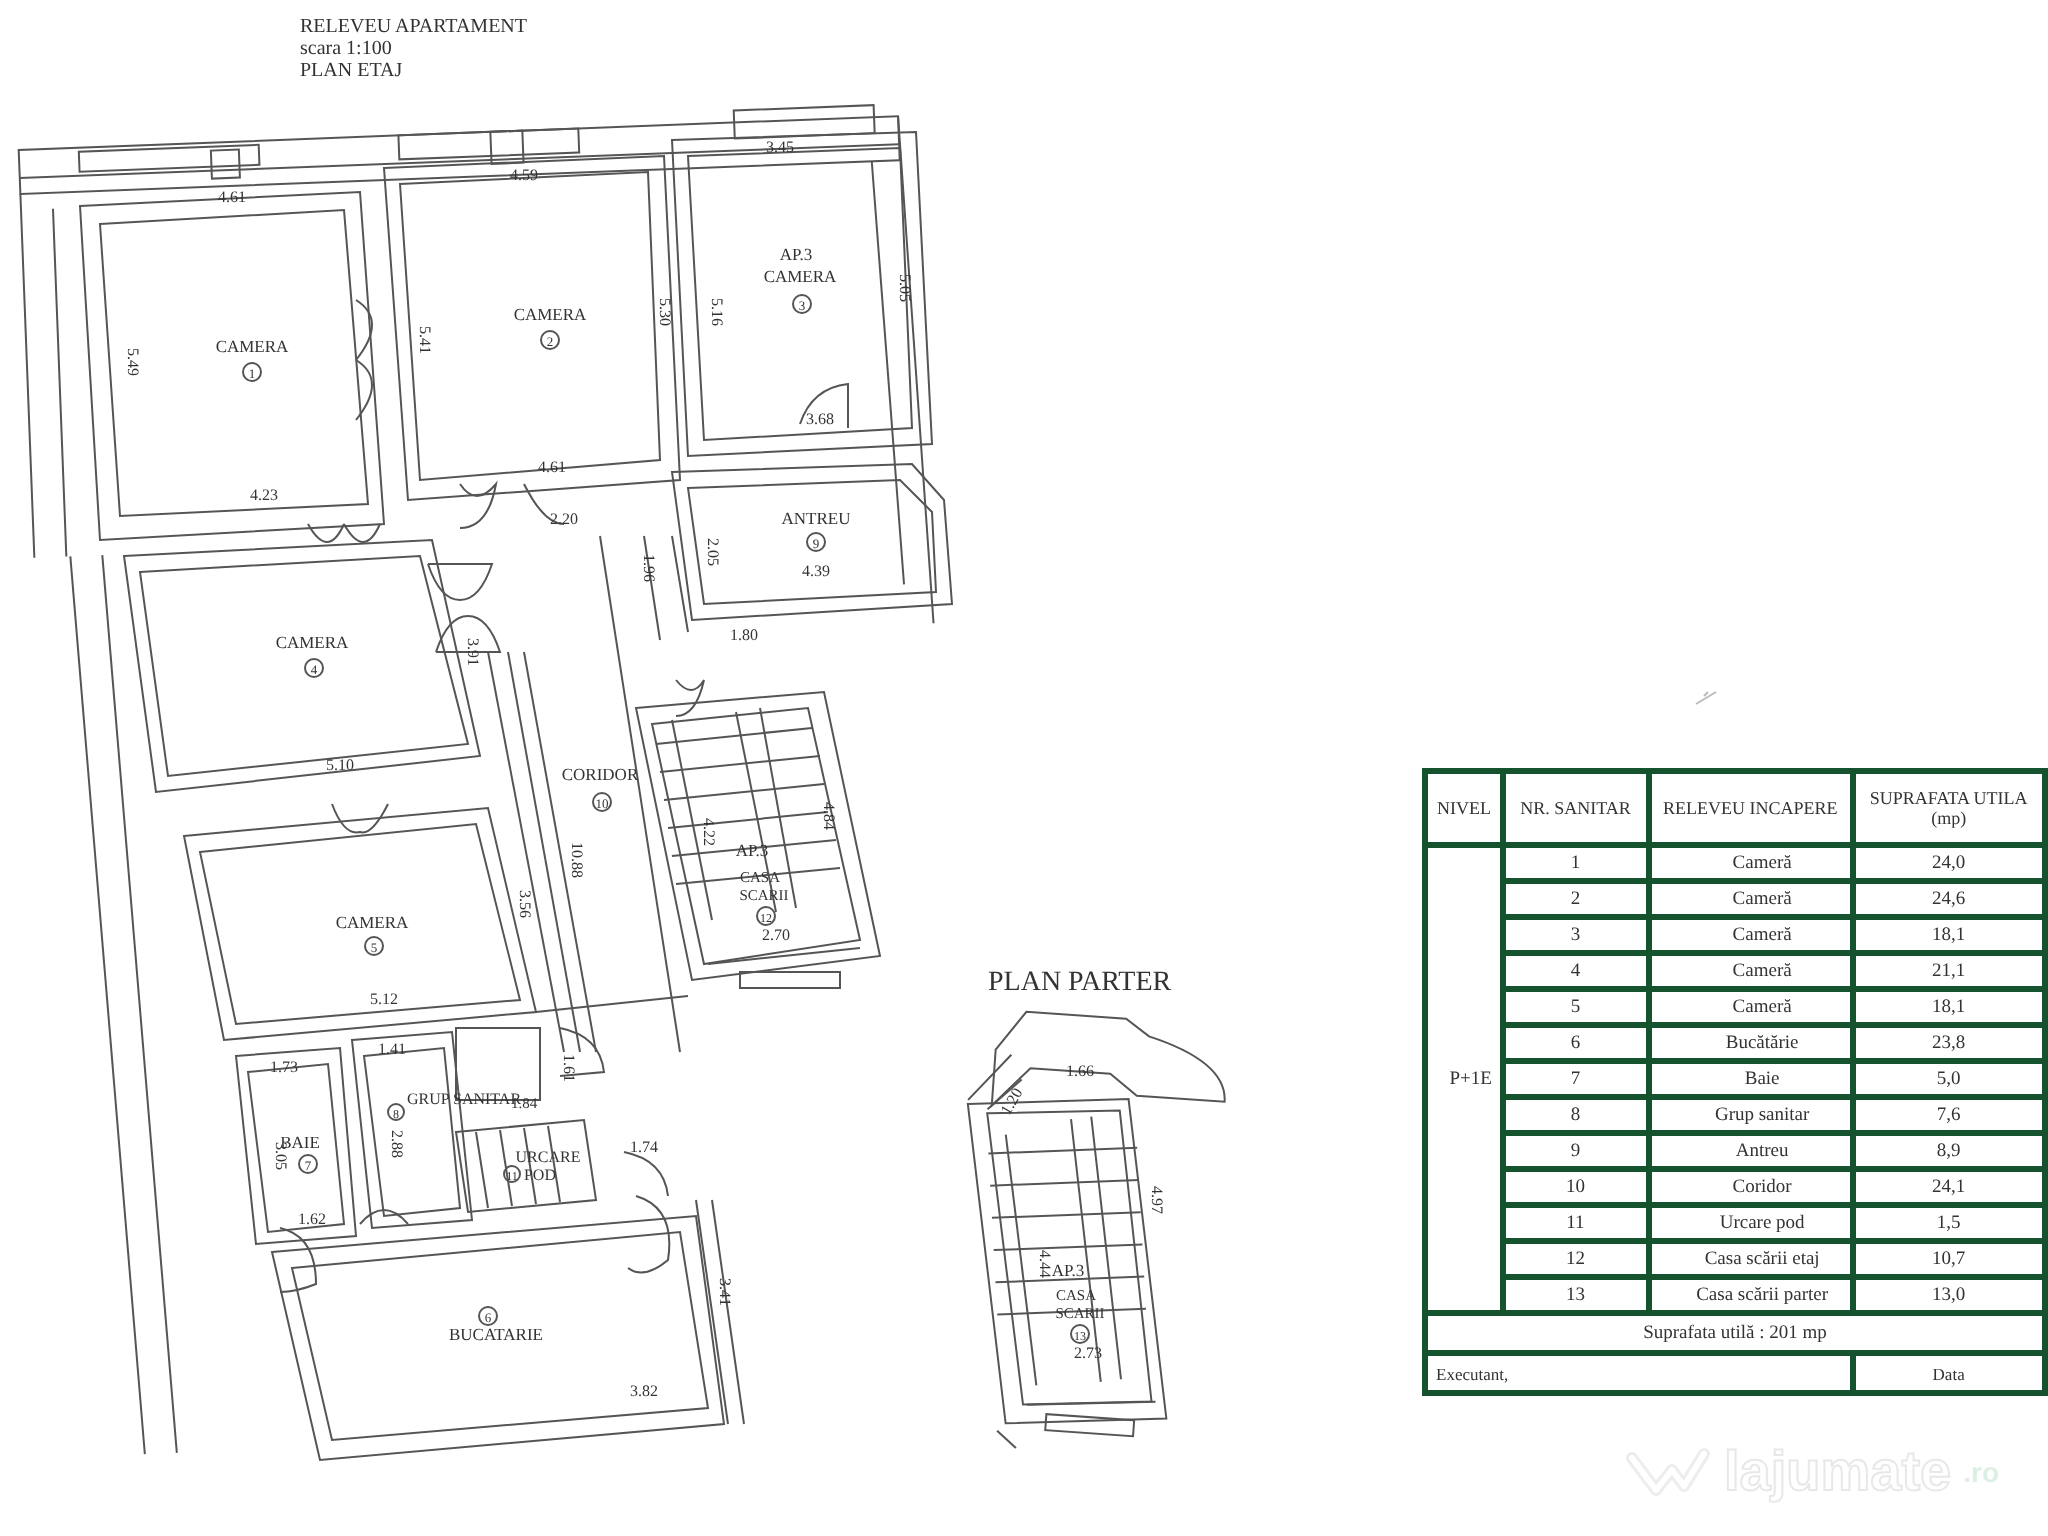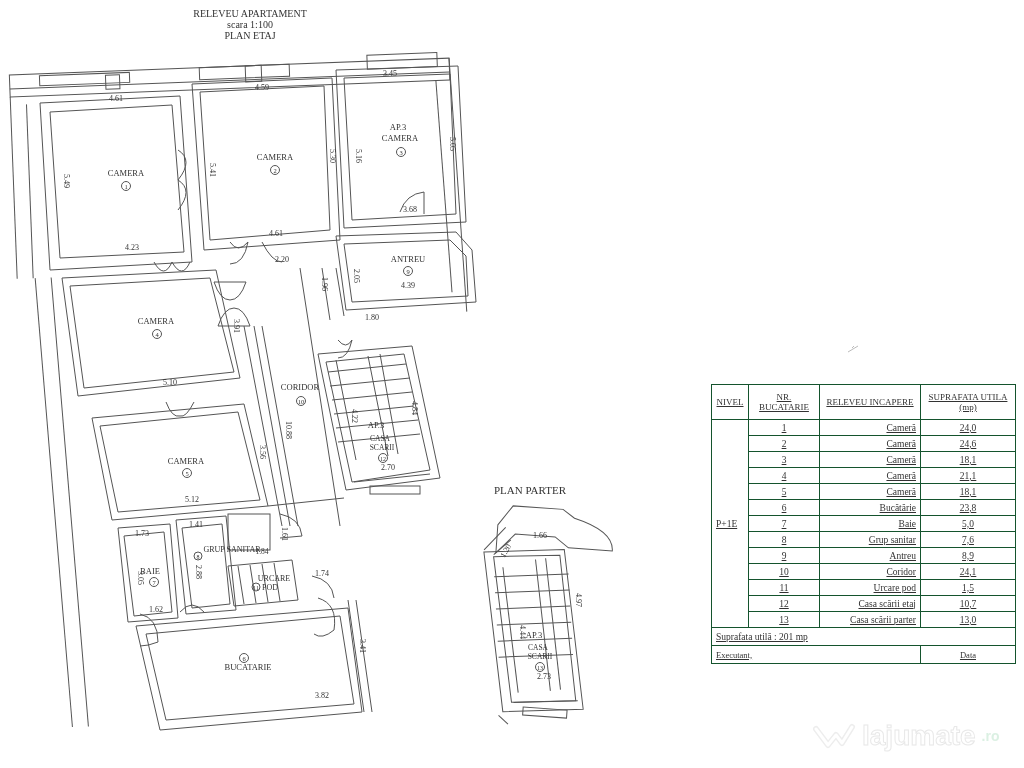--- a/index.html
+++ b/index.html
@@ -1,33 +1,33 @@
 <!DOCTYPE html>
 <html><head>
 <meta charset="utf-8">
 <style>
   html, body { margin:0; padding:0; background:#ffffff; }
   body { width:1024px; height:768px; position:relative; overflow:hidden;
          font-family:"Liberation Serif","DejaVu Serif",serif; color:#2a2a2a; }
-  .title-block { position:absolute; left:150px; top:8px; width:200px; text-align:center;
+  .title-block { position:absolute; left:150px; top:8px; width:200px; 
                  font-size:10px; line-height:11px; color:#333; }
   .title-block div { white-space:nowrap; }
   svg.plan { position:absolute; left:0; top:0; }
   svg text { font-family:"Liberation Serif","DejaVu Serif",serif; fill:#333; }
-  .plan-parter-title { position:absolute; left:494px; top:484px; font-size:11px; color:#333; }
+  .plan-parter-title { position:absolute; left:494px; top:484px; font-size:14px; color:#333; }
 
   .area-table { position:absolute; left:711px; top:384px; border-collapse:collapse;
                 font-size:9.5px; color:#333; }
-  .area-table td, .area-table th { border:1px solid #14532d; padding:0 4px; height:15px; font-weight:normal;text-decoration:underline; }
+  .area-table td, .area-table th { border:3px solid #14532d; padding:0 4px; height:15px; font-weight:normal; }
   .area-table th { height:34px; font-size:9px; line-height:10px; text-align:center; }
   .area-table td.nr { text-align:center; width:62px; }
-  .area-table td.name { text-align:right; padding-left:16px; width:80px; }
+  .area-table td.name { text-align:center; padding-left:16px; width:80px; }
   .area-table td.surf { text-align:center; width:86px;margin-left:12px; }
-  .area-table td.nivel { text-align:left; width:28px; vertical-align:middle; }
-  .area-table td.total { height:17px; }
+  .area-table td.nivel { text-align:right; width:28px; vertical-align:middle; }
+  .area-table td.total { text-align:center; height:17px; }
   .area-table td.exec { text-align:left; height:17px; font-size:8.5px; }
   .area-table td.date { text-align:center; font-size:8.5px; }
 
   .watermark { position:absolute; left:812px; top:716px; width:200px; height:40px;
                display:flex; align-items:center; gap:6px; opacity:0.9; }
   .watermark .wm-text { font-family:"Liberation Sans","DejaVu Sans",sans-serif;
                         font-size:28px; font-weight:bold; color:#ffffff;
                         -webkit-text-stroke:1px #e6e6e6; letter-spacing:0px; }
   .watermark .wm-tld { font-family:"Liberation Sans","DejaVu Sans",sans-serif;
                        font-size:14px; font-weight:bold; color:#d8efe0; }
@@ -281,21 +281,21 @@
 
   <path d="M848,352 l10,-6 M852,348 l2,-2" stroke="#bbb" stroke-width="1" fill="none"></path>
 </svg>
 
 <div class="plan-parter-title">PLAN PARTER</div>
 
 <table class="area-table">
   <thead>
     <tr>
       <th>NIVEL</th>
-      <th>NR. BUCATARIE</th>
+      <th>NR. SANITAR</th>
       <th>RELEVEU INCAPERE</th>
       <th>SUPRAFATA UTILA (mp)</th>
     </tr>
   </thead>
   <tbody>
     <tr>
       <td class="nivel" rowspan="13">P+1E</td>
       <td class="nr">1</td>
       <td class="name">Cameră</td>
       <td class="surf">24,0</td>

